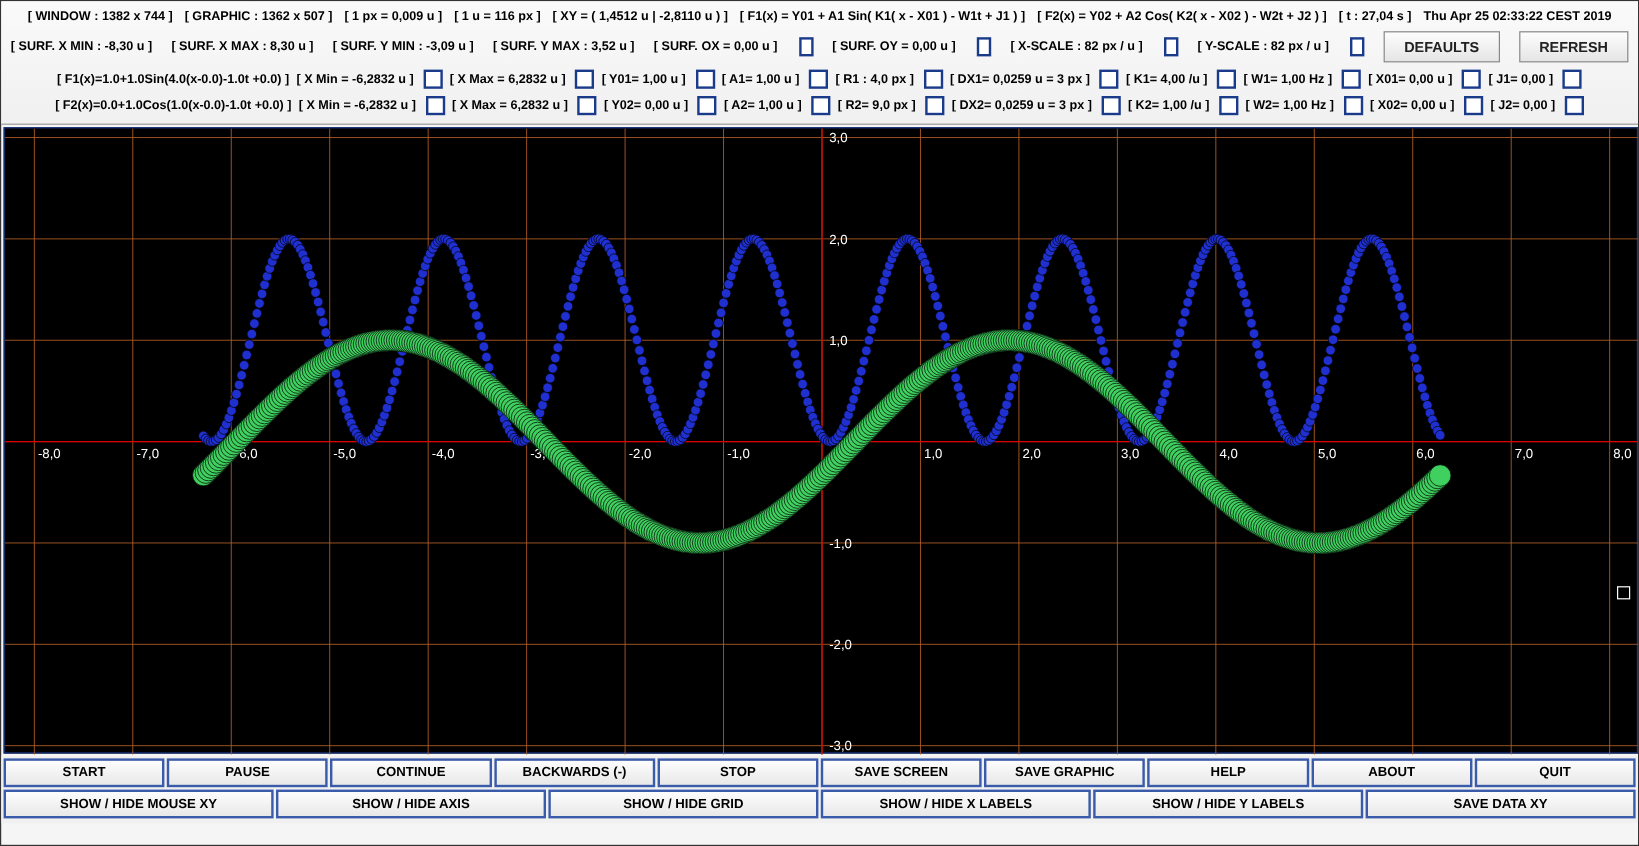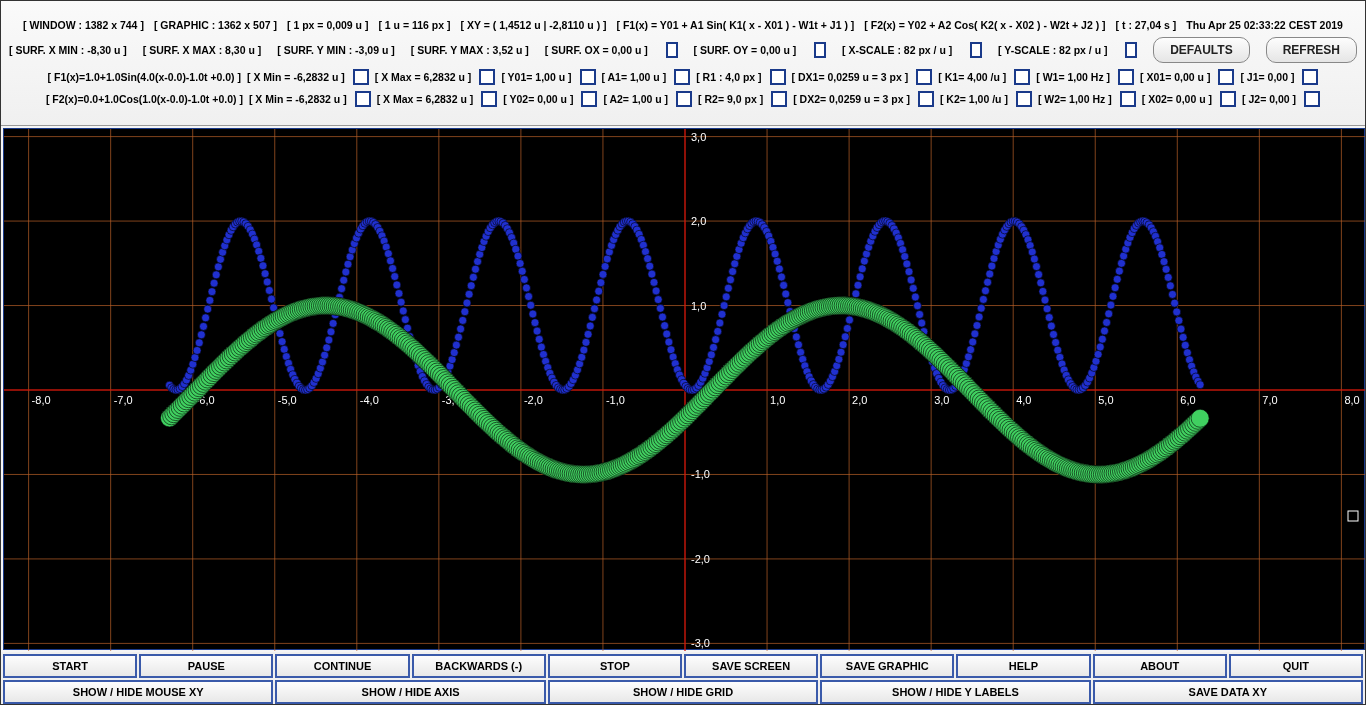--- a/index.html
+++ b/index.html
@@ -8,21 +8,21 @@
     height: 705px;
     font-family: Arial, sans-serif;
     font-size: 11px;
     background: #f5f5f5;
     overflow: hidden;
     border: 1px solid #333;
   }
   .top-panel {
     background: linear-gradient(#fafafa, #f0f0f0);
     border-bottom: 1px solid #999;
-    padding: 15px 8px;
+    padding: 4px 8px;
   }
   .info-row {
     display: flex;
     flex-wrap: nowrap;
     align-items: center;
     gap: 10px;
     padding: 3px 0;
     font-weight: bold;
     color: #000;
     font-size: 10.5px;
@@ -36,21 +36,21 @@
     width: 16px;
     height: 16px;
     border: 2px solid #1a3a8a;
     background: #fff;
     vertical-align: middle;
     margin-left: 2px;
   }
   .btn-top {
     background: linear-gradient(#fdfdfd, #e5e5e5);
     border: 1px solid #888;
-    border-radius: 10px;
+    border-radius: 0;
     padding: 5px 16px;
     font-weight: bold;
     font-size: 12px;
     cursor: pointer;
     color: #222;
     text-align: right;
   }
   .chart-area {
     width: 1362px;
     height: 522px;
@@ -1197,16 +1197,17 @@
     <button class="btn-bottom">SAVE SCREEN</button>
     <button class="btn-bottom">SAVE GRAPHIC</button>
     <button class="btn-bottom">HELP</button>
     <button class="btn-bottom">ABOUT</button>
     <button class="btn-bottom">QUIT</button>
   </div>
   <div class="btn-row row2">
     <button class="btn-bottom">SHOW / HIDE MOUSE XY</button>
     <button class="btn-bottom">SHOW / HIDE AXIS</button>
     <button class="btn-bottom">SHOW / HIDE GRID</button>
+    <button class="btn-bottom">SHOW / HIDE X LABELS</button>
     <button class="btn-bottom">SHOW / HIDE Y LABELS</button>
     <button class="btn-bottom">SAVE DATA XY</button>
   </div>
 </div>
 
 </body></html>

